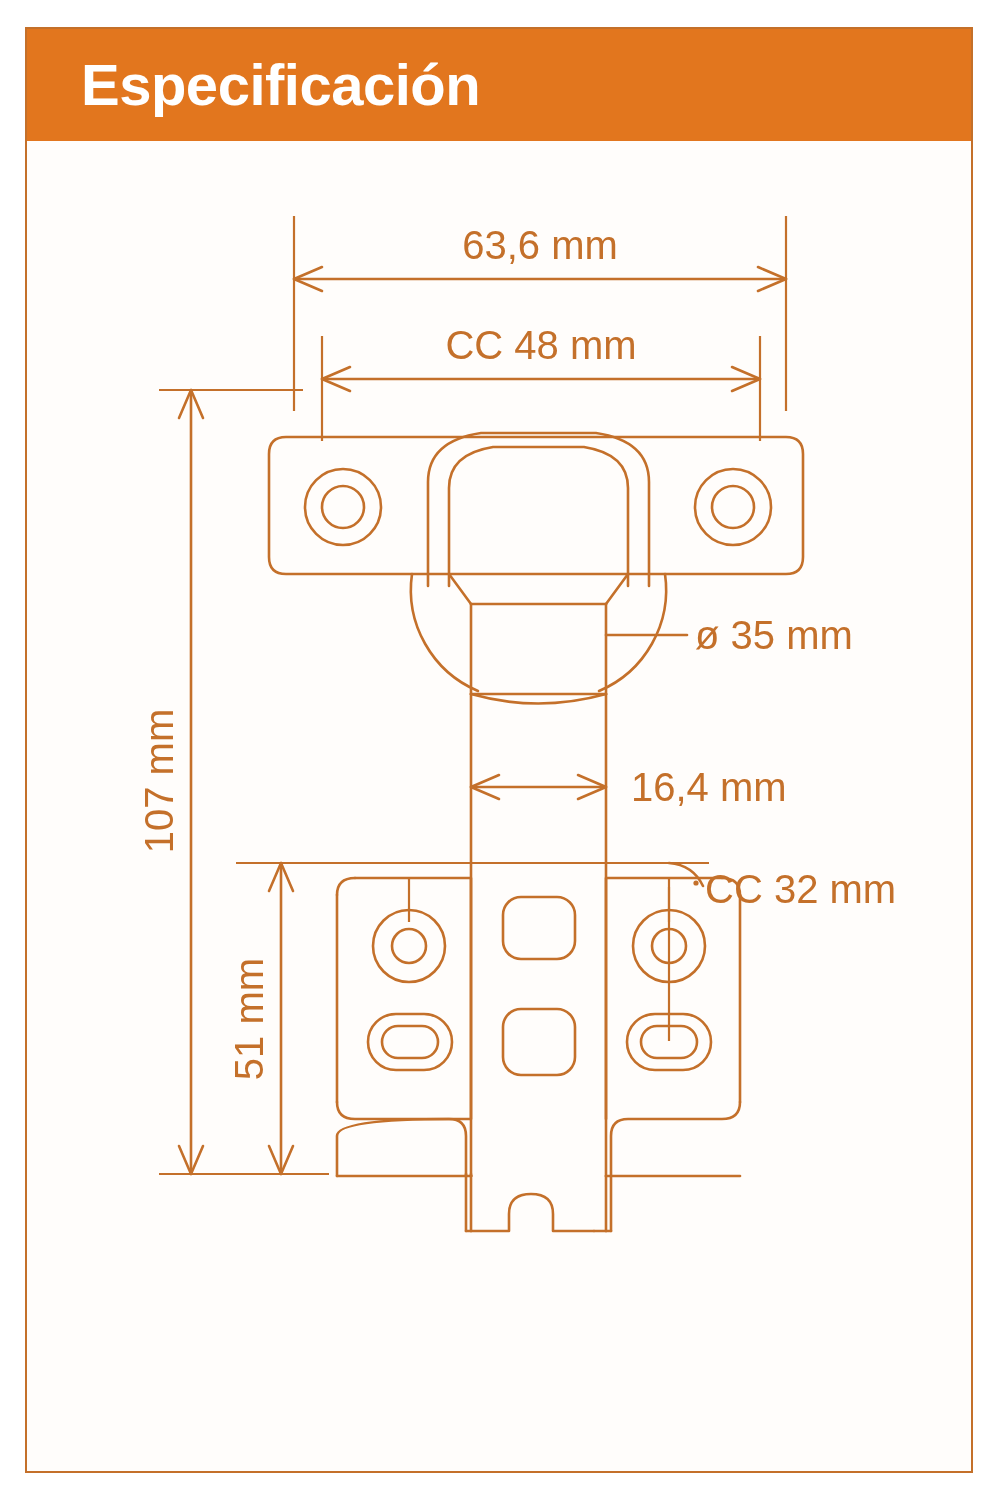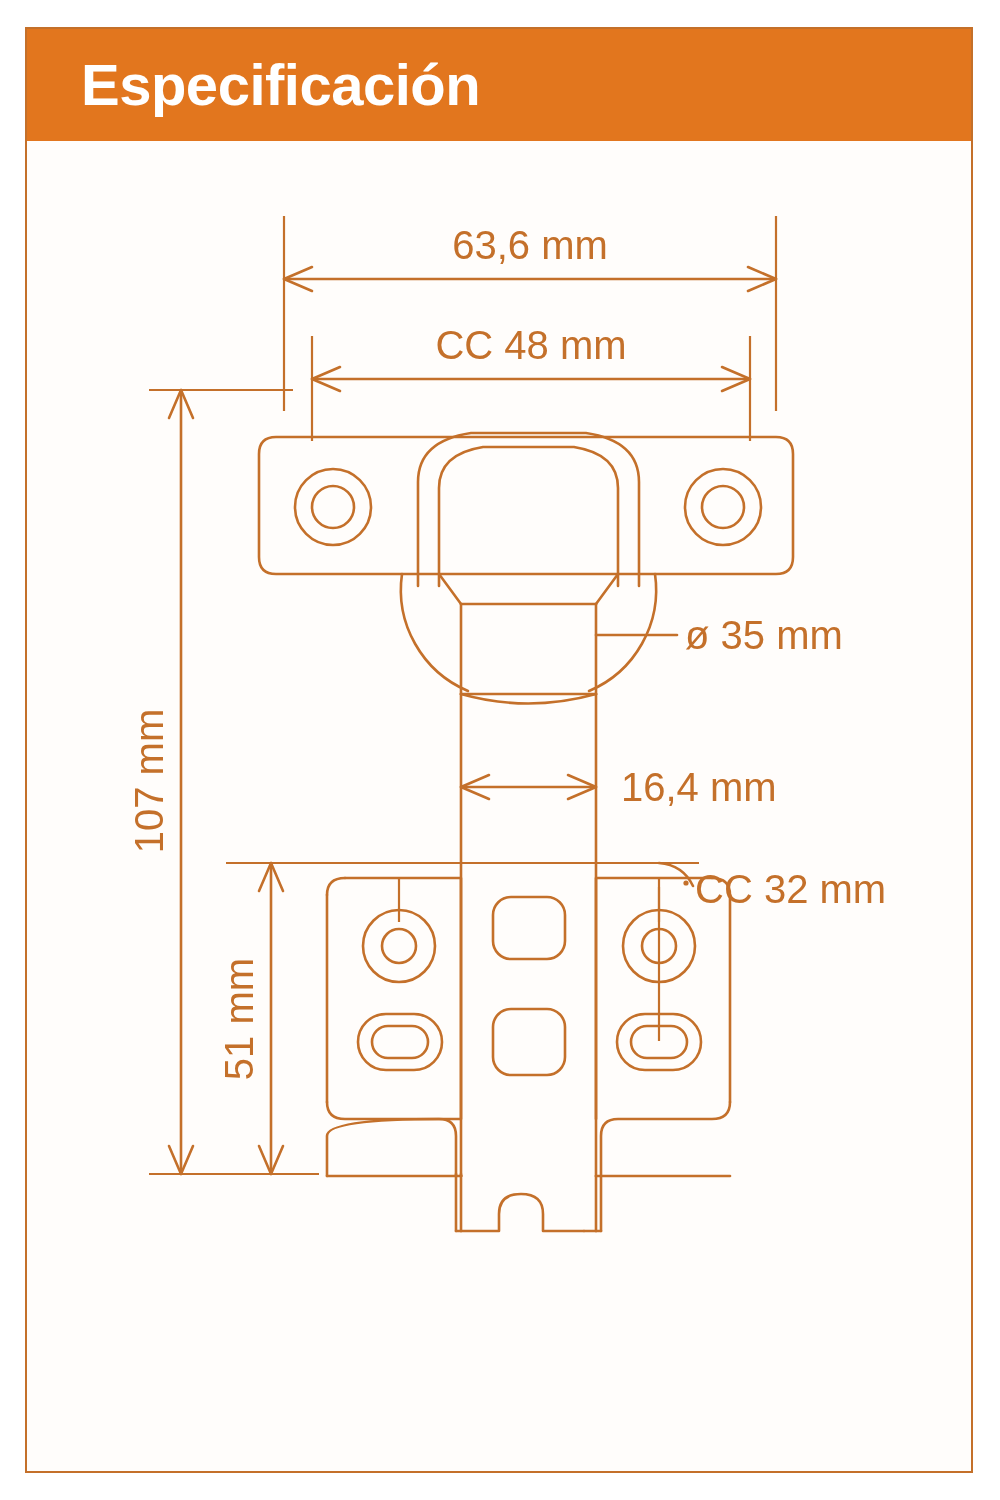--- a/index.html
+++ b/index.html
@@ -46,21 +46,21 @@
     color: #ffffff;
     font-size: 58px;
     font-weight: bold;
     letter-spacing: -0.5px;
     line-height: 1;
     font-family: "Liberation Sans", sans-serif;
     white-space: nowrap;
   }
   .drawing-area {
     position: absolute;
-    left: 4px;
+    left: 14px;
     top: 112px;
     width: 946px;
     height: 1330px;
   }
   svg.drawing {
     display: block;
     width: 946px;
     height: 1330px;
   }
   .ln {

